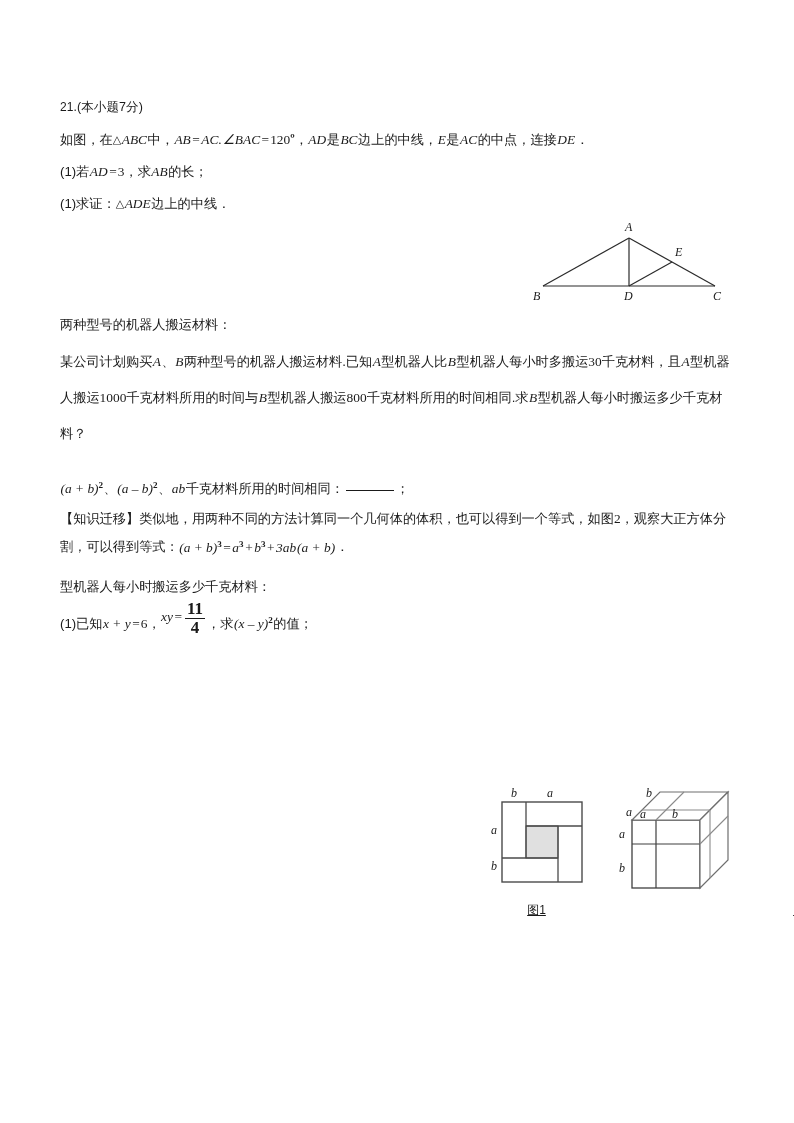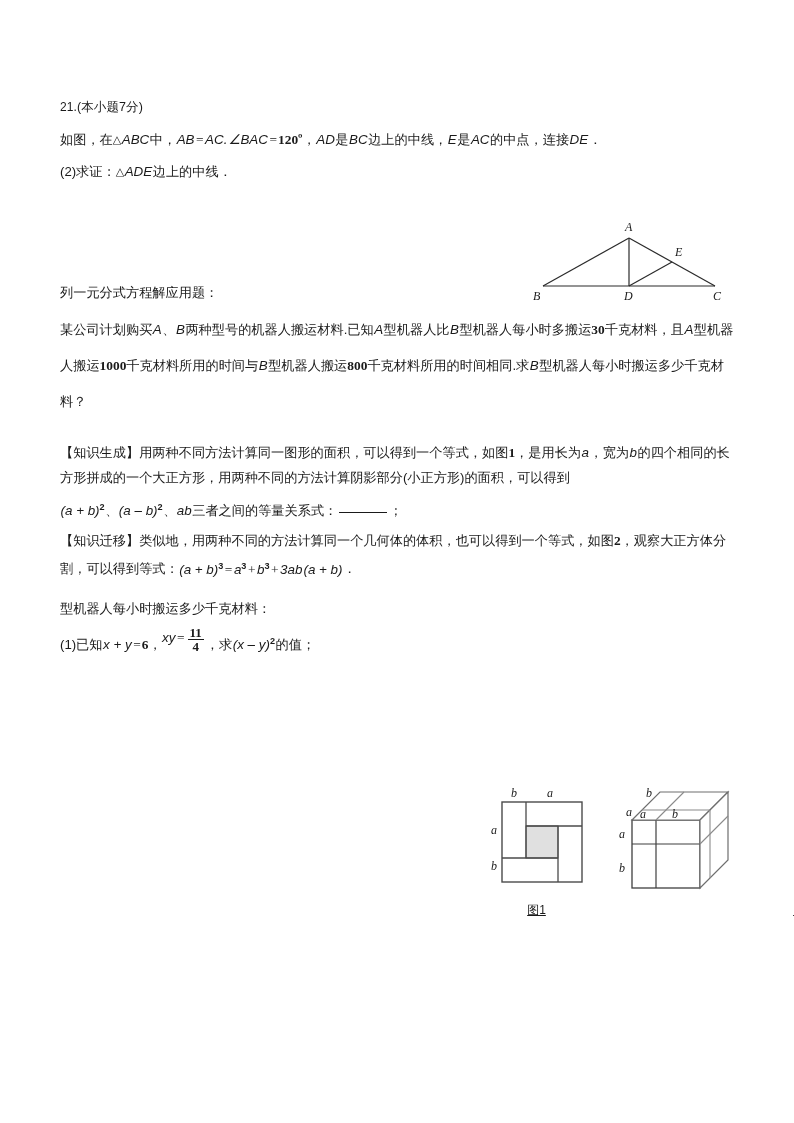--- a/index.html
+++ b/index.html
@@ -41,28 +41,28 @@
     font-size: 13.2px;
     line-height: 25px;
     margin: 0 0 4px 0;
     text-align: left;
   }
   .para.tight { margin-bottom: 0; }
   .para.gap { margin-bottom: 7px; }
 
   
   .mi {
-    font-family: Liberation Sans, sans-serif;
+    font-family: Liberation Serif, serif;
     font-style: italic;
     font-size: 13.4px;
     padding: 0 0.5px;
   }
   .mn {
     font-family: "Liberation Serif", "DejaVu Serif", serif;
-    font-weight: bold;
+    font-weight: normal;
     font-size: 13.4px;
     font-style: normal;
   }
   .mo {
     font-family: "Liberation Serif", "DejaVu Serif", serif;
     font-style: normal;
     font-size: 13.4px;
     padding: 0 1px;
   }
   .mi sup, .mn sup {
@@ -89,21 +89,21 @@
     margin: 0 2px;
   }
 
   
   .frac {
     display: inline-block;
     vertical-align: middle;
     text-align: center;
     font-family: "Liberation Serif", "DejaVu Serif", serif;
     font-weight: bold;
-    font-size: 13px;
+    font-size: 17px;
     line-height: 1.05;
     margin: 0 2px;
     position: relative;
     top: -6px;
   }
   .frac .nu { display: block; padding: 0 2px; }
   .frac .de { display: block; padding: 0 2px; border-top: 1.3px solid #1a1a1a; }
 
   
   .fig-tri {
@@ -149,45 +149,45 @@
   <div class="content">
 
     <div class="q-head">
       <span class="num">21.</span><span>(本小题7分)</span>
     </div>
 
     <div class="para gap">
       <span>如图，在</span><span class="tri-sym">△</span><span class="mi">ABC</span><span>中，</span><span class="mi">AB</span><span class="mo">=</span><span class="mi">AC.</span><span class="mi">∠BAC</span><span class="mo">=</span><span class="mn">120</span><span class="deg">º</span><span>，</span><span class="mi">AD</span><span>是</span><span class="mi">BC</span><span>边上的中线，</span><span class="mi">E</span><span>是</span><span class="mi">AC</span><span>的中点，连接</span><span class="mi">DE</span><span>．</span>
     </div>
 
+    <div class="para gap">
+      <span>(1)若</span><span class="mi">AD</span><span class="mo">=</span><span class="mn">3</span><span>，求</span><span class="mi">AB</span><span>的长；</span>
+    </div>
 
     <div class="para">
-      <span>(2)求证：</span><span class="tri-sym">△</span><span class="mi">ADE</span><span>边上的中线．</span>
+      <span>(1)求证：</span><span class="tri-sym">△</span><span class="mi">ADE</span><span>边上的中线．</span>
     </div>
 
     <div style="height:92px"></div>
 
 
     <div class="para gap">
-      <span>列一元分式方程解应用题：</span>
+      <span>两种型号的机器人搬运材料：</span>
     </div>
 
     <div class="para" style="line-height:36px">
       <span>某公司计划购买</span><span class="mi">A</span><span>、</span><span class="mi">B</span><span>两种型号的机器人搬运材料.已知</span><span class="mi">A</span><span>型机器人比</span><span class="mi">B</span><span>型机器人每小时多搬运</span><span class="mn">30</span><span>千克材料，且</span><span class="mi">A</span><span>型机器人搬运</span><span class="mn">1000</span><span>千克材料所用的时间与</span><span class="mi">B</span><span>型机器人搬运</span><span class="mn">800</span><span>千克材料所用的时间相同.求</span><span class="mi">B</span><span>型机器人每小时搬运多少千克材料？</span>
     </div>
 
     <div style="height:16px"></div>
 
 
-    <div class="para" style="line-height:25px">
-      <span>【知识生成】</span><span>用两种不同方法计算同一图形的面积，可以得到一个等式，如图</span><span class="mn">1</span><span>，是用长为</span><span class="mi">a</span><span>，宽为</span><span class="mi">b</span><span>的四个相同的长方形拼成的一个大正方形，用两种不同的方法计算阴影部分(小正方形)的面积，可以得到</span>
-    </div>
 
     <div class="para" style="line-height:26px">
-      <span class="mi"><span>(a + b)</span><sup>2</sup></span><span>、</span><span class="mi"><span>(a – b)</span><sup>2</sup></span><span>、</span><span class="mi">ab</span><span>三者之间的等量关系式：</span><span class="blank-line"></span><span>；</span>
+      <span class="mi"><span>(a + b)</span><sup>2</sup></span><span>、</span><span class="mi"><span>(a – b)</span><sup>2</sup></span><span>、</span><span class="mi">ab</span><span>千克材料所用的时间相同：</span><span class="blank-line"></span><span>；</span>
     </div>
 
     <div class="para" style="line-height:25px">
       <span>【知识迁移】</span><span>类似地，用两种不同的方法计算同一个几何体的体积，也可以得到一个等式，如图</span><span class="mn">2</span><span>，观察大正方体分割，可以得到等式：</span><span class="mi"><span>(a + b)</span><sup>3</sup></span><span class="mo">=</span><span class="mi"><span>a</span><sup>3</sup></span><span class="mo">+</span><span class="mi"><span>b</span><sup>3</sup></span><span class="mo">+</span><span class="mi">3ab</span><span class="mi">(a + b)</span><span>．</span>
     </div>
 
     <div style="height:10px"></div>
 
     <div class="para gap">
       <span>型机器人每小时搬运多少千克材料：</span>

